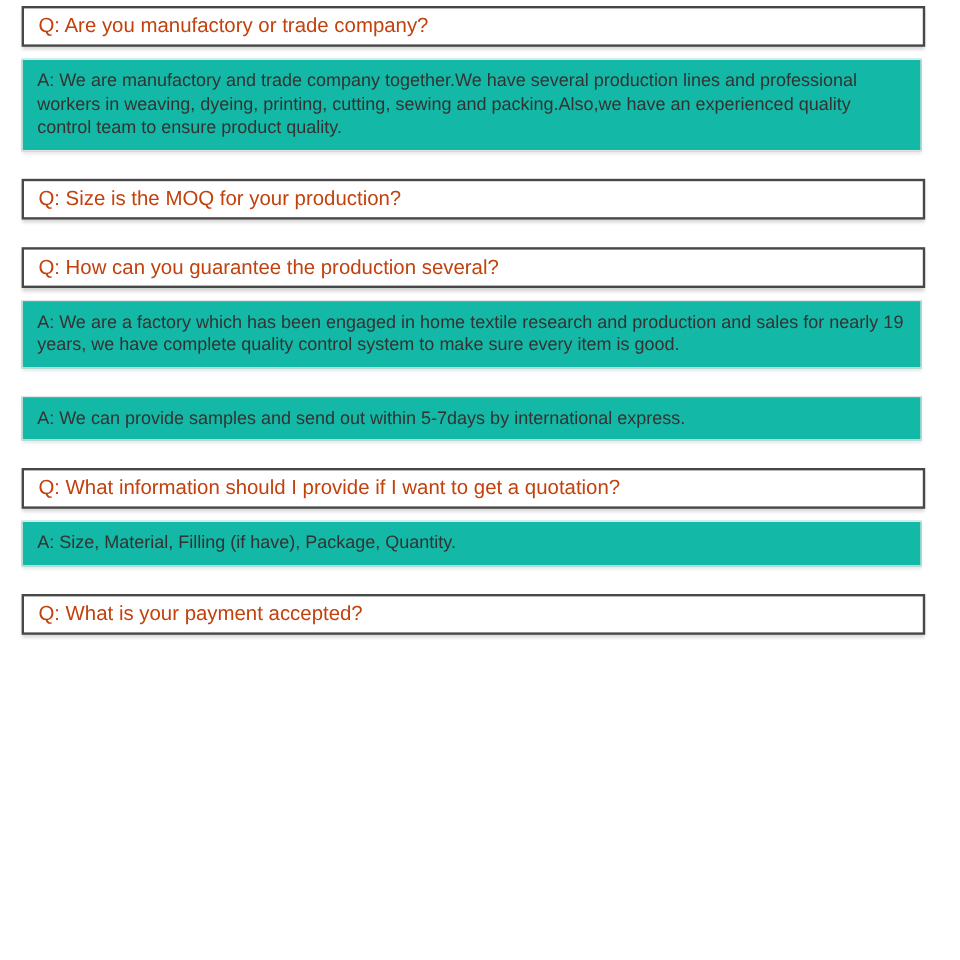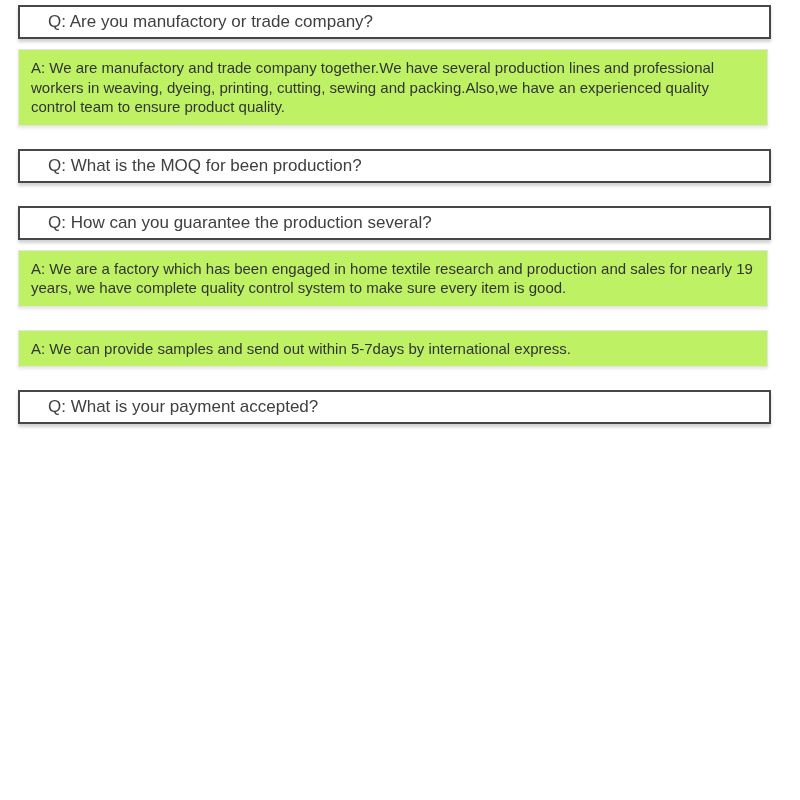--- a/index.html
+++ b/index.html
@@ -16,29 +16,29 @@
     background: #ffffff;
     overflow: hidden;
   }
   .faq-item {
     margin-bottom: 23px;
   }
   .q-box {
     border: 2px solid #474747;
     background: #ffffff;
     box-shadow: 0 3px 3px rgba(0,0,0,0.18);
-    padding: 4px 28px;
+    padding: 4px 12px;
     font-size: 17px;
     line-height: 22px;
-    color: #404040;
+    color: #c2410c;
     margin-bottom: 10px;
   }
   .a-box {
     border: 1px solid #e3e3e3;
-    background: #bef264;
+    background: #14b8a6;
     box-shadow: 0 2px 3px rgba(0,0,0,0.10);
     padding: 8px 12px;
     font-size: 15px;
     line-height: 19.5px;
     color: #333333;
     margin-right: 3px;
   }
 </style>
 </head>
 <body>
@@ -50,39 +50,47 @@
       <span>Q: Are you manufactory or trade company?</span>
     </div>
     <div class="a-box">
       <span>A: We are manufactory and trade company together.We have several production lines and professional workers in weaving, dyeing, printing, cutting, sewing and packing.Also,we have an experienced quality control team to ensure product quality.</span>
     </div>
   </section>
 
 
   <section class="faq-item">
     <div class="q-box">
-      <span>Q: What is the MOQ for been production?</span>
+      <span>Q: Size is the MOQ for your production?</span>
     </div>
   </section>
 
   <section class="faq-item">
     <div class="q-box">
       <span>Q: How can you guarantee the production several?</span>
     </div>
     <div class="a-box">
       <span>A: We are a factory which has been engaged in home textile research and production and sales for nearly 19 years, we have complete quality control system to make sure every item is good.</span>
     </div>
   </section>
 
   <section class="faq-item">
     <div class="a-box">
       <span>A: We can provide samples and send out within 5-7days by international express.</span>
     </div>
   </section>
 
+  <section class="faq-item">
+    <div class="q-box">
+      <span>Q: What information should I provide if I want to get a quotation?</span>
+    </div>
+    <div class="a-box">
+      <span>A: Size, Material, Filling (if have), Package, Quantity.</span>
+    </div>
+  </section>
 
   <section class="faq-item">
     <div class="q-box">
       <span>Q: What is your payment accepted?</span>
     </div>
   </section>
 
 </div>
 
 </body></html>

